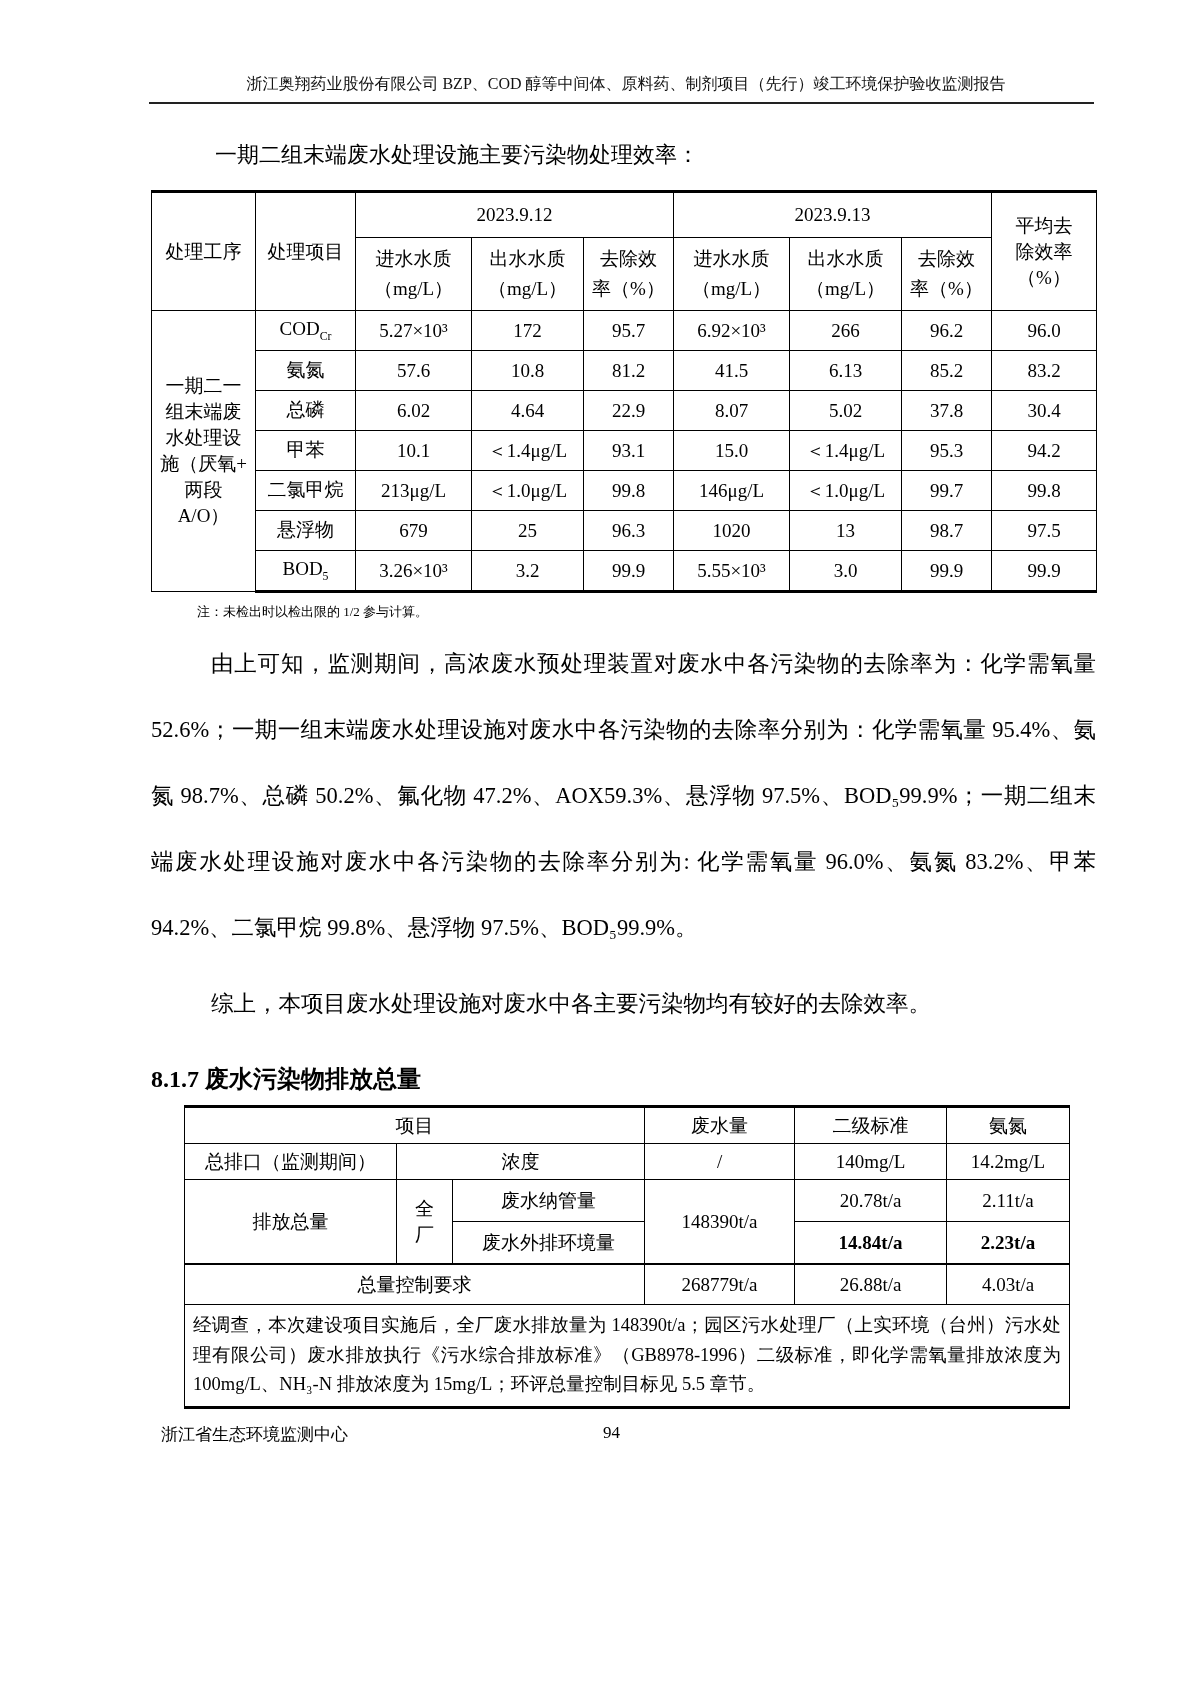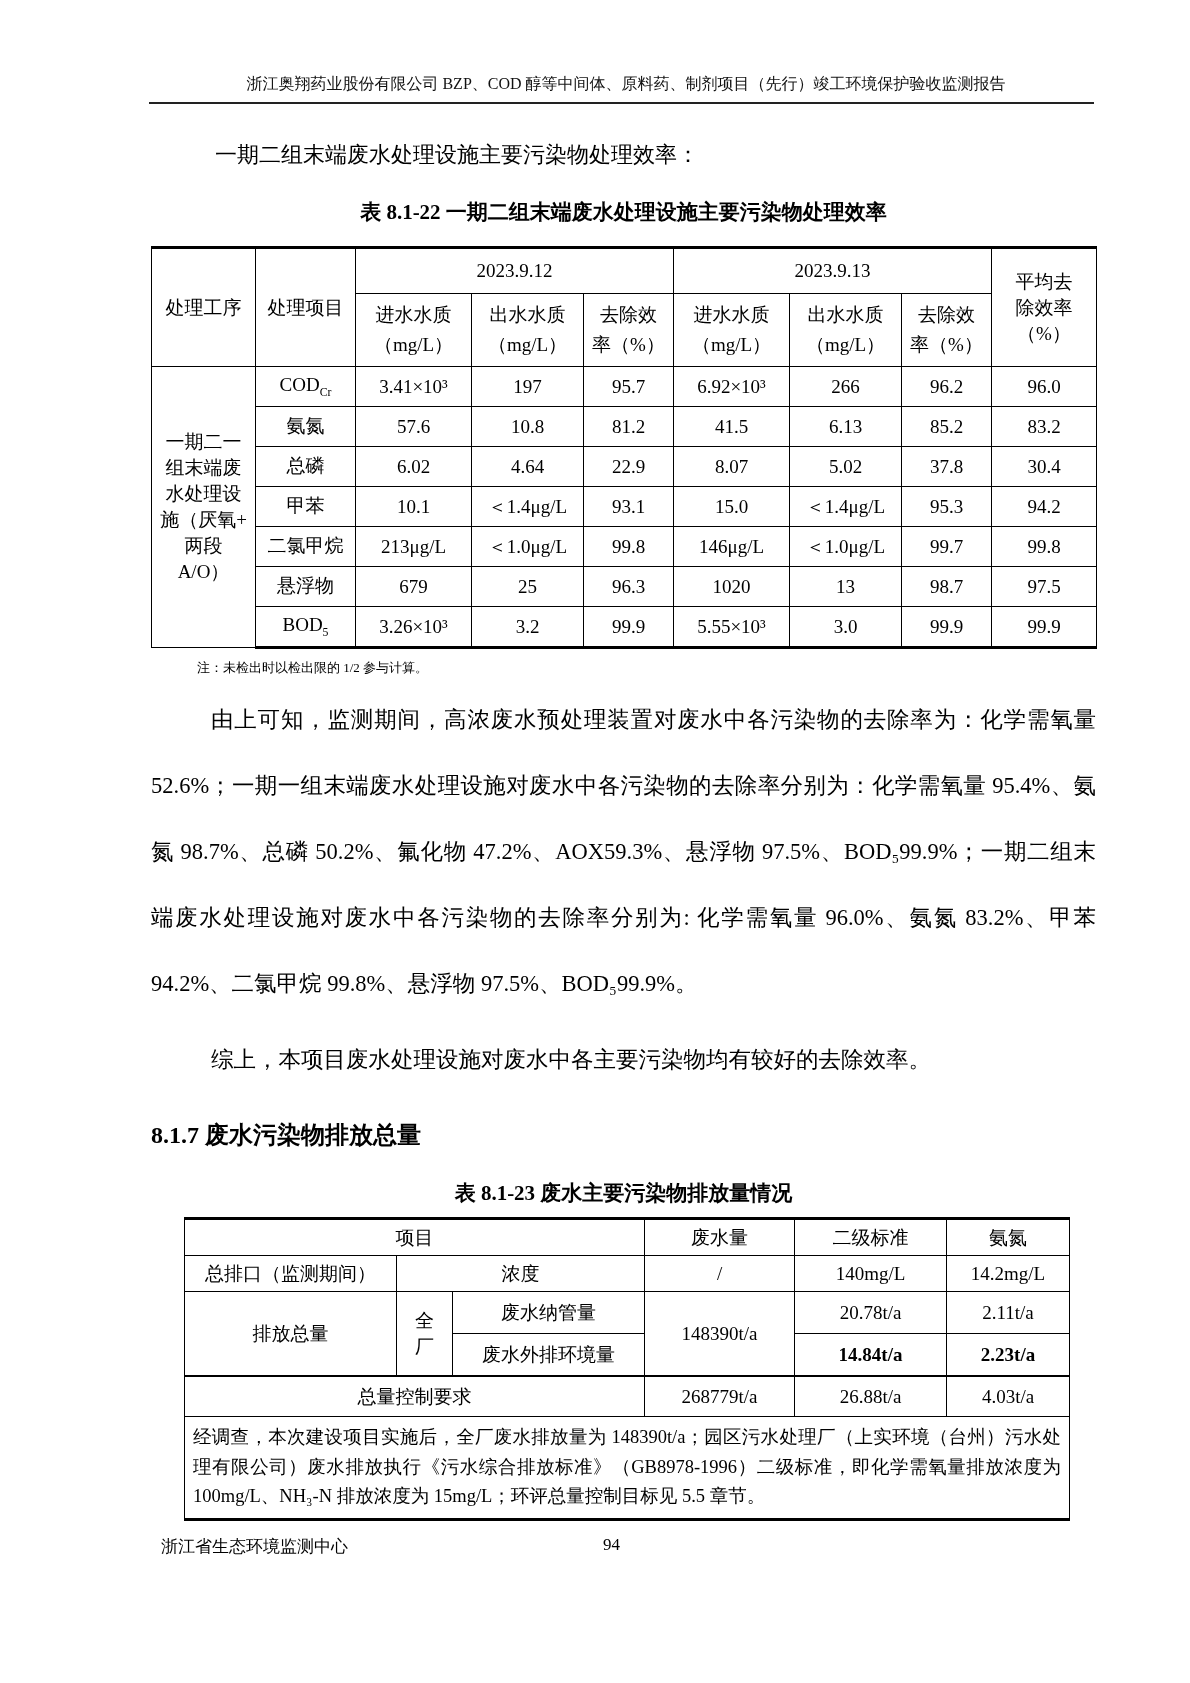--- a/index.html
+++ b/index.html
@@ -39,21 +39,20 @@
 
 <div class="page">
 
   <div class="hdr-text">浙江奥翔药业股份有限公司 BZP、COD 醇等中间体、原料药、制剂项目（先行）竣工环境保护验收监测报告</div>
   <div class="hdr-rule"></div>
 
   <div class="content">
 
     <p class="intro">一期二组末端废水处理设施主要污染物处理效率：</p>
 
-    <div class="tbl-title">表 8.1-22  一期二组末端废水处理设施主要污染物处理效率</div>
 
     <table class="t22">
       <colgroup>
         <col style="width:104px">
           <col style="width:100px">
           <col style="width:116px">
           <col style="width:112px">
         <col style="width:90px">
           <col style="width:116px">
           <col style="width:112px">
@@ -85,22 +84,22 @@
 率（%）</td>
       </tr>
       <tr class="r">
         <td rowspan="7" class="pre">一期二一
 组末端废
 水处理设
 施（厌氧+
 两段
 A/O）</td>
         <td><span>COD</span><sub>Cr</sub></td>
-        <td>3.41×10³</td>
-        <td>197</td>
+        <td>5.27×10³</td>
+        <td>172</td>
         <td>95.7</td>
         <td>6.92×10³</td>
         <td>266</td>
         <td>96.2</td>
         <td>96.0</td>
       </tr>
       <tr class="r">
         <td><span>氨氮</span><sub></sub></td>
         <td>57.6</td>
         <td>10.8</td>
@@ -163,21 +162,20 @@
     </tbody>
       </table>
 
     <p class="note">注：未检出时以检出限的 1/2 参与计算。</p>
 
     <p class="body-para">由上可知，监测期间，高浓废水预处理装置对废水中各污染物的去除率为：化学需氧量 52.6%；一期一组末端废水处理设施对废水中各污染物的去除率分别为：化学需氧量 95.4%、氨氮 98.7%、总磷 50.2%、氟化物 47.2%、AOX59.3%、悬浮物 97.5%、BOD₅99.9%；一期二组末端废水处理设施对废水中各污染物的去除率分别为: 化学需氧量 96.0%、氨氮 83.2%、甲苯 94.2%、二氯甲烷 99.8%、悬浮物 97.5%、BOD₅99.9%。</p>
     <p class="body-para">综上，本项目废水处理设施对废水中各主要污染物均有较好的去除效率。</p>
 
     <h2 class="sec">8.1.7 废水污染物排放总量</h2>
 
-    <div class="tbl-title">表 8.1-23  废水主要污染物排放量情况</div>
 
     <table class="t23">
       <colgroup>
         <col style="width:212px">
           <col style="width:56px">
           <col style="width:192px">
         <col style="width:150px">
           <col style="width:152px">
           <col style="width:123px">
       </colgroup>

